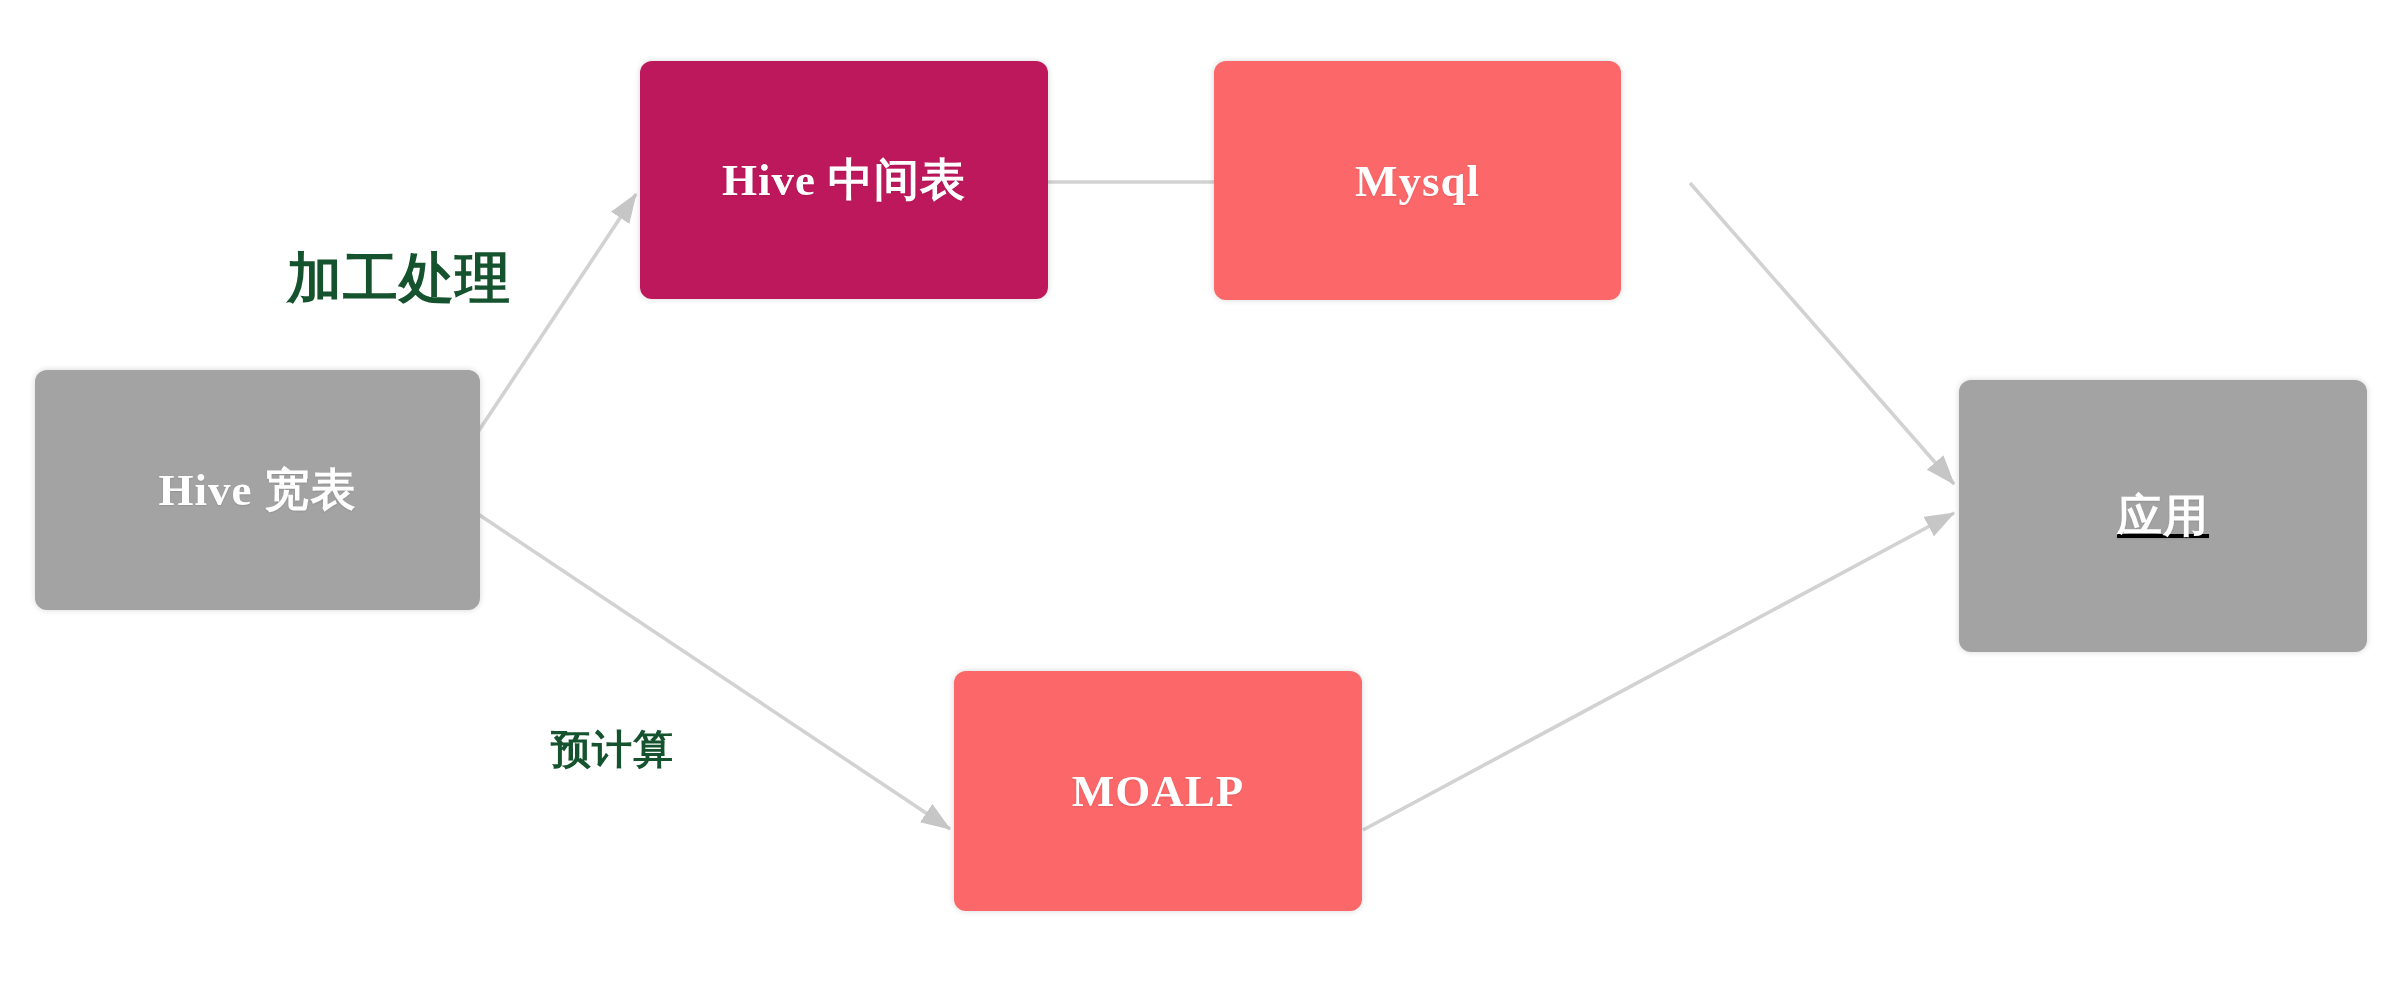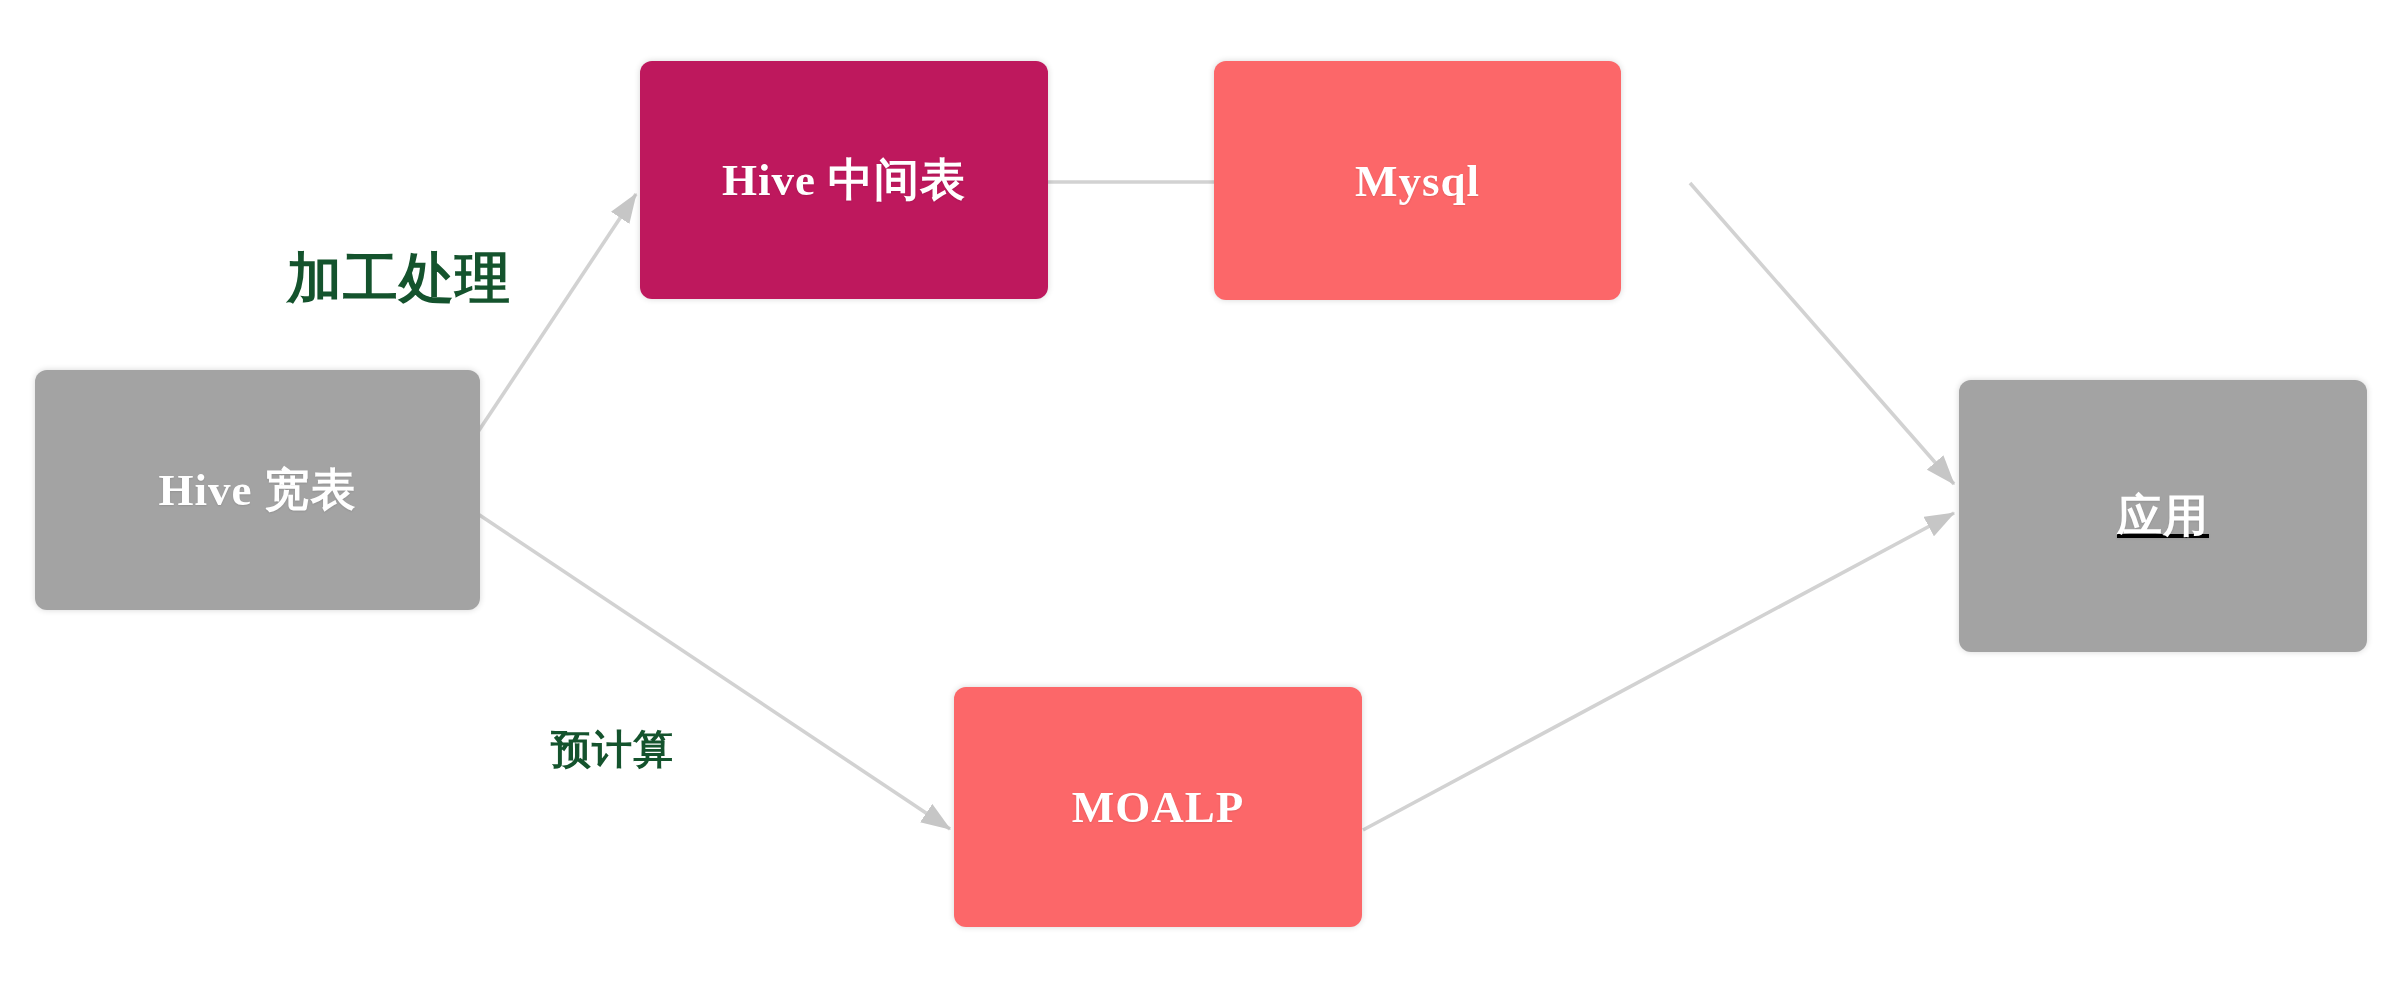--- a/index.html
+++ b/index.html
@@ -74,21 +74,21 @@
   </div>
 
   <div class="node" style="left: 640px; top: 61px; width: 408px; height: 238px; background-color: #be185d;">
     <span class="node-label">Hive 中间表</span>
   </div>
 
   <div class="node" style="left: 1214px; top: 61px; width: 407px; height: 239px; background-color: rgb(252, 103, 105);">
     <span class="node-label">Mysql</span>
   </div>
 
-  <div class="node" style="left: 954px; top: 687px; width: 408px; height: 240px; background-color: rgb(252, 103, 105);">
+  <div class="node" style="left: 954px; top: 671px; width: 408px; height: 240px; background-color: rgb(252, 103, 105);">
     <span class="node-label">MOALP</span>
   </div>
 
   <div class="node" style="left: 1959px; top: 380px; width: 408px; height: 272px; background-color: rgb(163, 163, 163); text-decoration: underline;">
     <span class="node-label">应用</span>
   </div>
 
   <div class="edge-label processing">加工处理</div>
   <div class="edge-label precompute">预计算</div>
 

